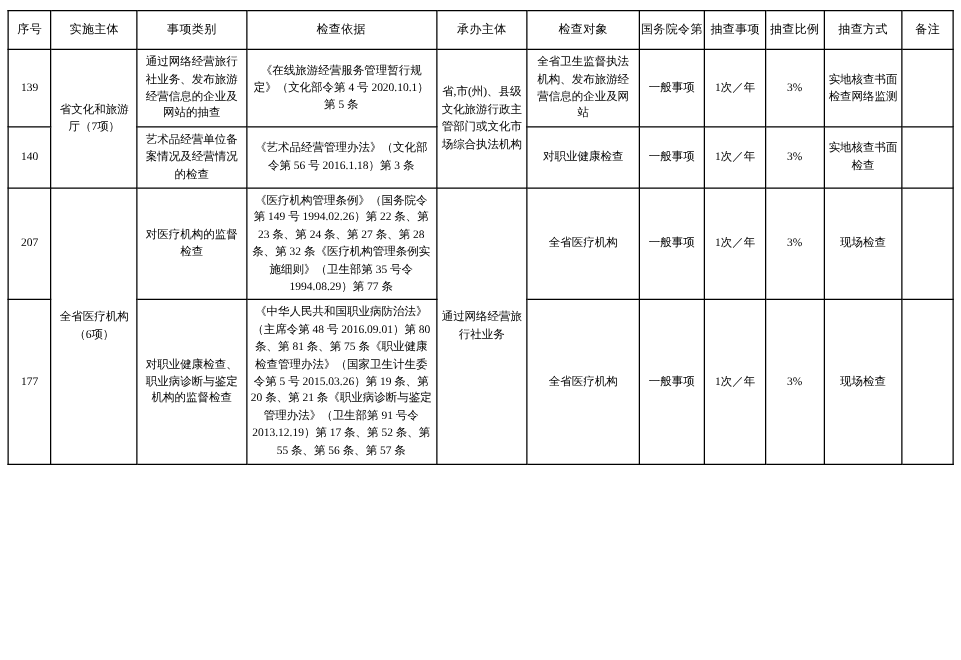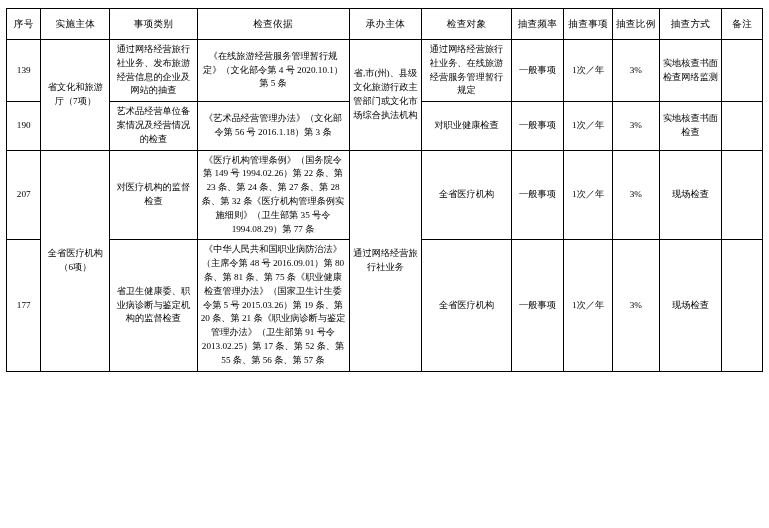--- a/index.html
+++ b/index.html
@@ -90,45 +90,45 @@
       <col class="c-note">
     </colgroup>
     <thead>
       <tr>
         <th>序号</th>
         <th>实施主体</th>
         <th>事项类别</th>
         <th>检查依据</th>
         <th>承办主体</th>
         <th>检查对象</th>
-        <th>抽查频率</th>
+        <th>国务院令第</th>
         <th>抽查事项</th>
         <th>抽查比例</th>
         <th>抽查方式</th>
         <th>备注</th>
       </tr>
     </thead>
     <tbody>
 
       <tr>
         <td class="ctr-v">139</td>
         <td class="ctr-v cell-center-narrow" rowspan="2">省文化和旅游厅（7项）</td>
         <td class="txt">通过网络经营旅行社业务、发布旅游经营信息的企业及网站的抽查</td>
         <td class="txt">《在线旅游经营服务管理暂行规定》（文化部令第 4 号  2020.10.1）第 5 条</td>
         <td class="txt ctr-v" rowspan="2">省,市(州)、县级文化旅游行政主管部门或文化市场综合执法机构</td>
-        <td class="txt">通过网络经营旅行社业务、在线旅游经营服务管理暂行规定</td>
+        <td class="txt">全省卫生监督执法机构、发布旅游经营信息的企业及网站</td>
         <td class="ctr-v">一般事项</td>
         <td class="ctr-v">1次／年</td>
         <td class="ctr-v">3%</td>
         <td class="ctr-v cell-center-narrow">实地核查书面检查网络监测</td>
         <td class="ctr-v"></td>
       </tr>
 
       <tr>
-        <td class="ctr-v">190</td>
+        <td class="ctr-v">140</td>
         <td class="txt">艺术品经营单位备案情况及经营情况的检查</td>
         <td class="txt">《艺术品经营管理办法》（文化部令第 56 号  2016.1.18）第 3 条</td>
         <td class="ctr-v cell-center-narrow">对职业健康检查</td>
         <td class="ctr-v">一般事项</td>
         <td class="ctr-v">1次／年</td>
         <td class="ctr-v">3%</td>
         <td class="ctr-v cell-center-narrow">实地核查书面检查</td>
         <td class="ctr-v"></td>
       </tr>
 
@@ -141,22 +141,22 @@
         <td class="ctr-v cell-center-narrow">全省医疗机构</td>
         <td class="ctr-v">一般事项</td>
         <td class="ctr-v">1次／年</td>
         <td class="ctr-v">3%</td>
         <td class="ctr-v cell-center-narrow">现场检查</td>
         <td class="ctr-v"></td>
       </tr>
 
       <tr>
         <td class="ctr-v">177</td>
-        <td class="txt">省卫生健康委、职业病诊断与鉴定机构的监督检查</td>
-        <td class="txt">《中华人民共和国职业病防治法》（主席令第 48 号  2016.09.01）第 80 条、第 81 条、第 75 条《职业健康检查管理办法》（国家卫生计生委令第 5 号 2015.03.26）第 19 条、第 20 条、第 21 条《职业病诊断与鉴定管理办法》（卫生部第 91 号令  2013.02.25）第 17 条、第 52 条、第 55 条、第 56 条、第 57 条</td>
+        <td class="txt">对职业健康检查、职业病诊断与鉴定机构的监督检查</td>
+        <td class="txt">《中华人民共和国职业病防治法》（主席令第 48 号  2016.09.01）第 80 条、第 81 条、第 75 条《职业健康检查管理办法》（国家卫生计生委令第 5 号 2015.03.26）第 19 条、第 20 条、第 21 条《职业病诊断与鉴定管理办法》（卫生部第 91 号令  2013.12.19）第 17 条、第 52 条、第 55 条、第 56 条、第 57 条</td>
         <td class="ctr-v cell-center-narrow">全省医疗机构</td>
         <td class="ctr-v">一般事项</td>
         <td class="ctr-v">1次／年</td>
         <td class="ctr-v">3%</td>
         <td class="ctr-v cell-center-narrow">现场检查</td>
         <td class="ctr-v"></td>
       </tr>
     </tbody>
   </table>
 </div>

